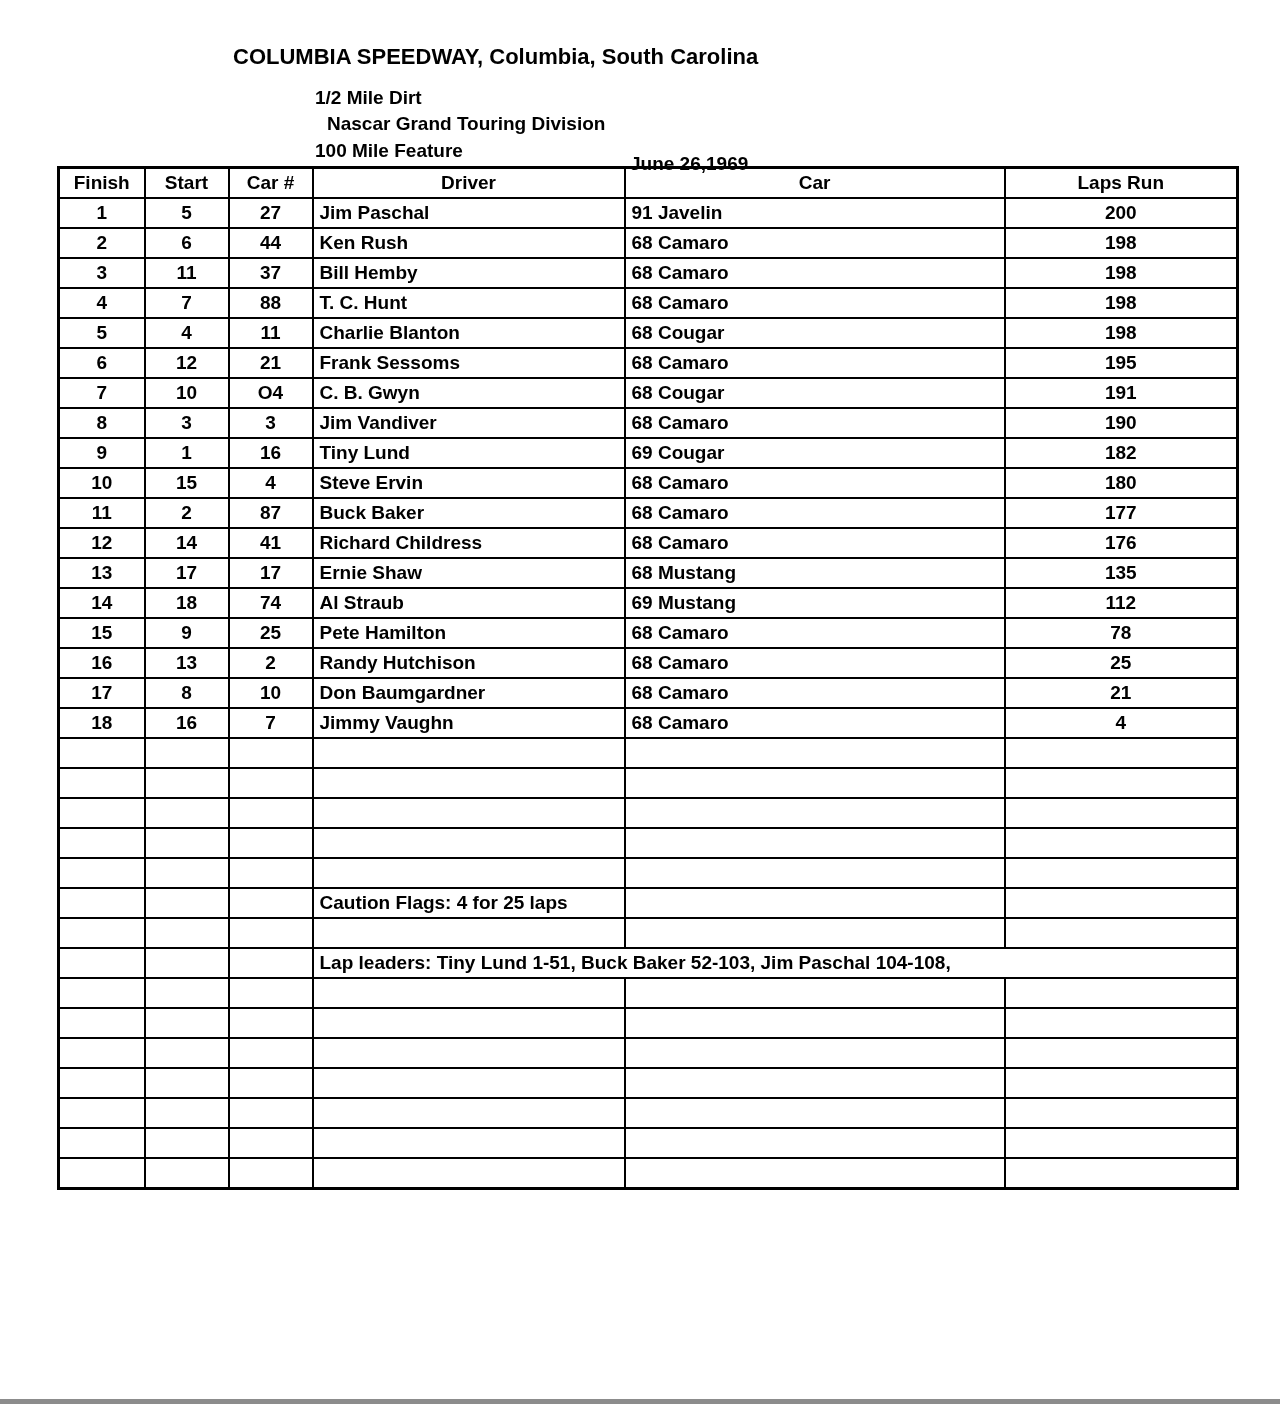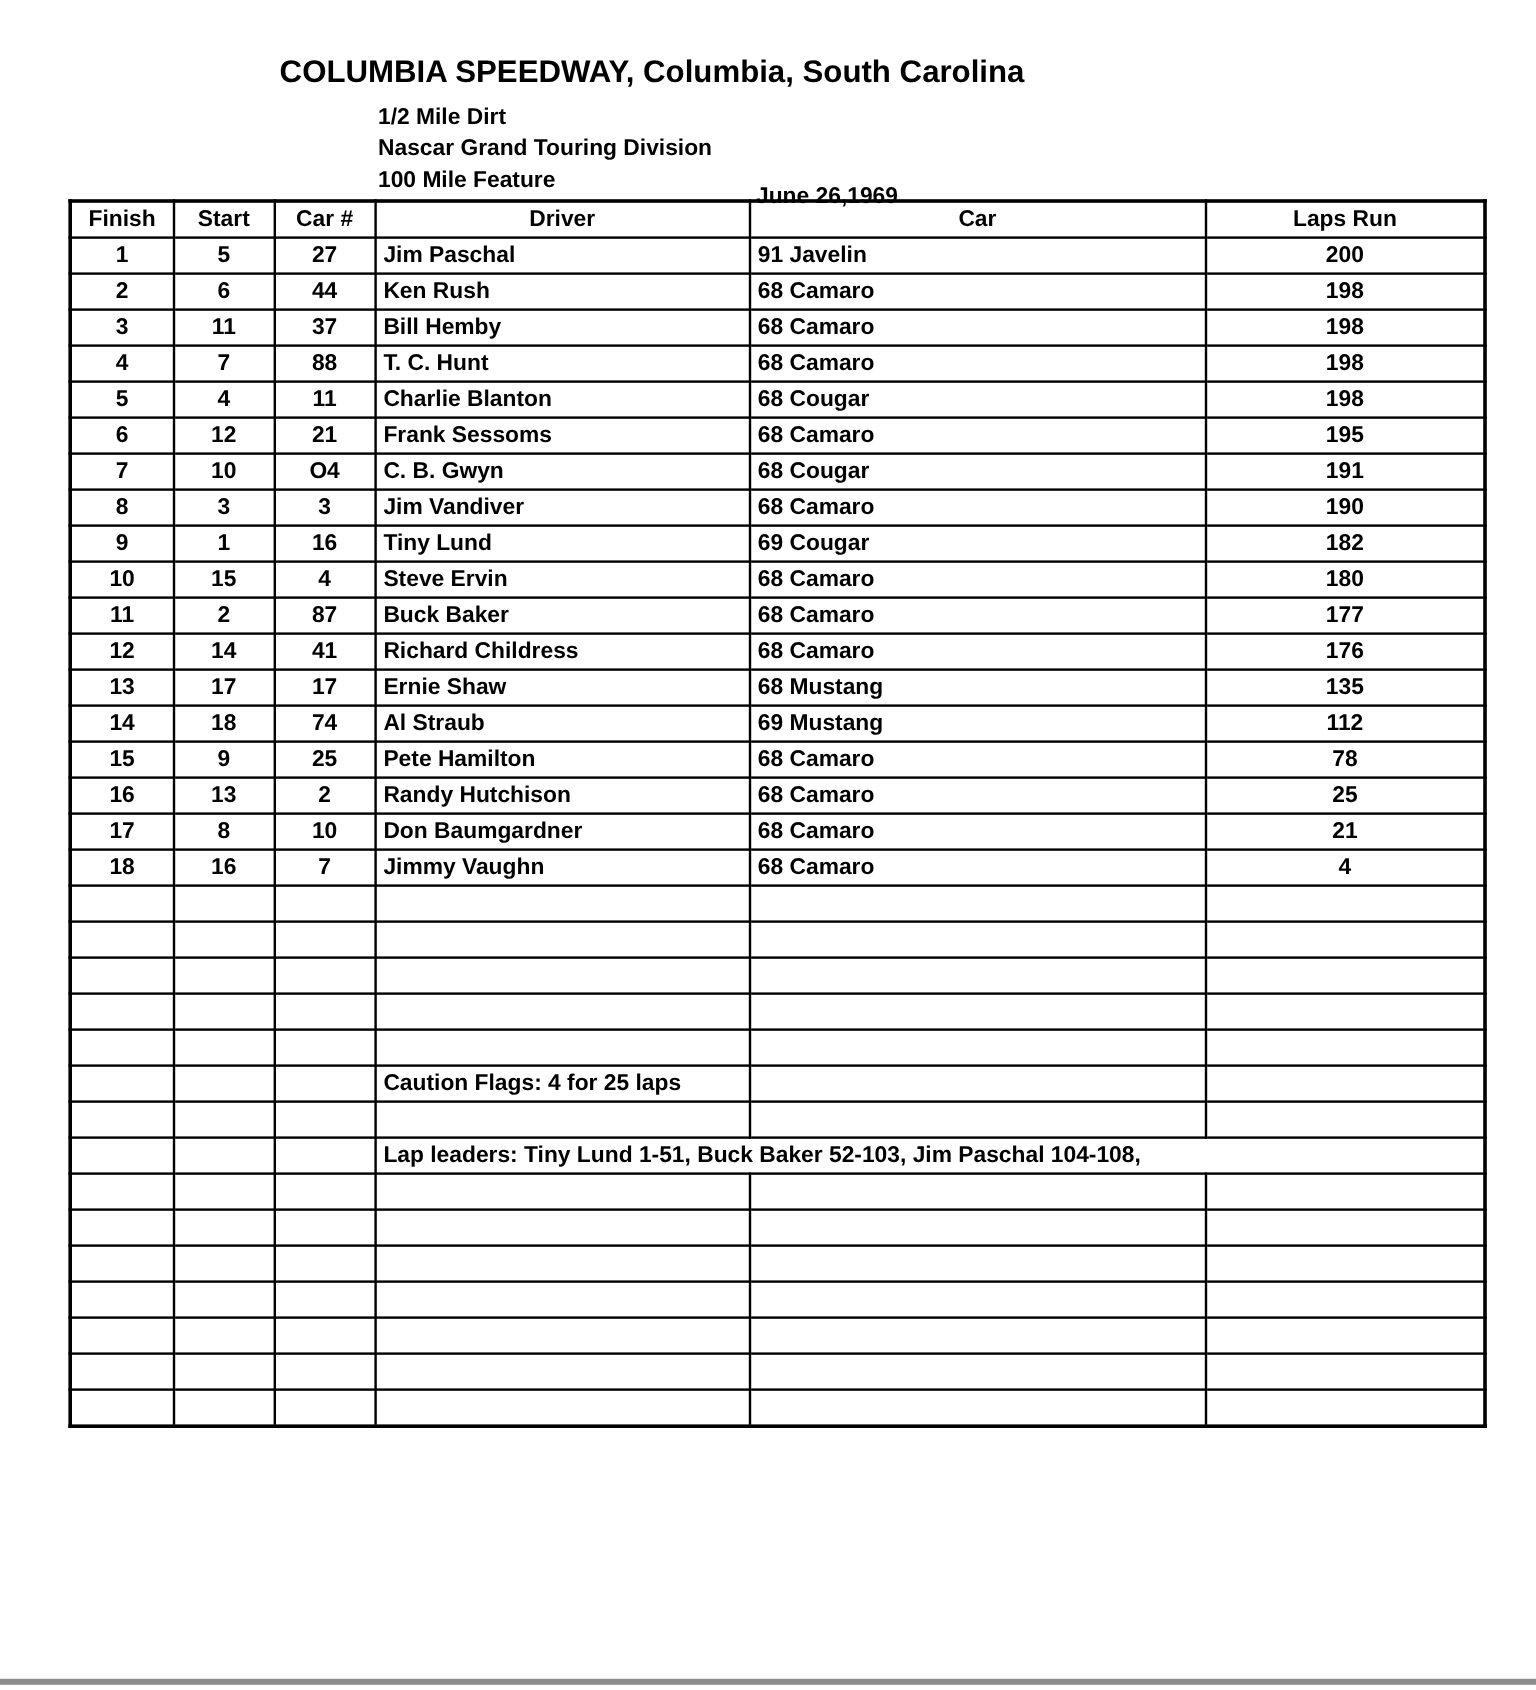--- a/index.html
+++ b/index.html
@@ -2,24 +2,24 @@
 <html><head>
 <meta charset="utf-8">
 <style>
   html,body{margin:0;padding:0;}
   body{
     width:1280px;height:1408px;position:relative;
     background:#ffffff;color:#000;
     font-family:"Liberation Sans",sans-serif;font-weight:bold;
     overflow:hidden;
   }
-  .title{position:absolute;left:233px;top:44px;font-size:26px;letter-spacing:0px;}
+  .title{position:absolute;left:233px;top:44px;font-size:22px;letter-spacing:0px;}
   .sub{position:absolute;left:315px;font-size:19px;}
   .sub-track{top:87px;}
-  .sub-division{top:113px;}
+  .sub-division{top:113px;margin-left:12px;}
   .sub-event{top:140px;}
   .event-date{position:absolute;left:630px;top:140px;font-size:19px;margin-top:13px;}
   table.results{
     position:absolute;left:57px;top:166px;
     width:1179px;height:946px;
     border-collapse:collapse;table-layout:fixed;
     border:3px solid #000;
   }
   .results th,.results td{
     border:2px solid #000;

